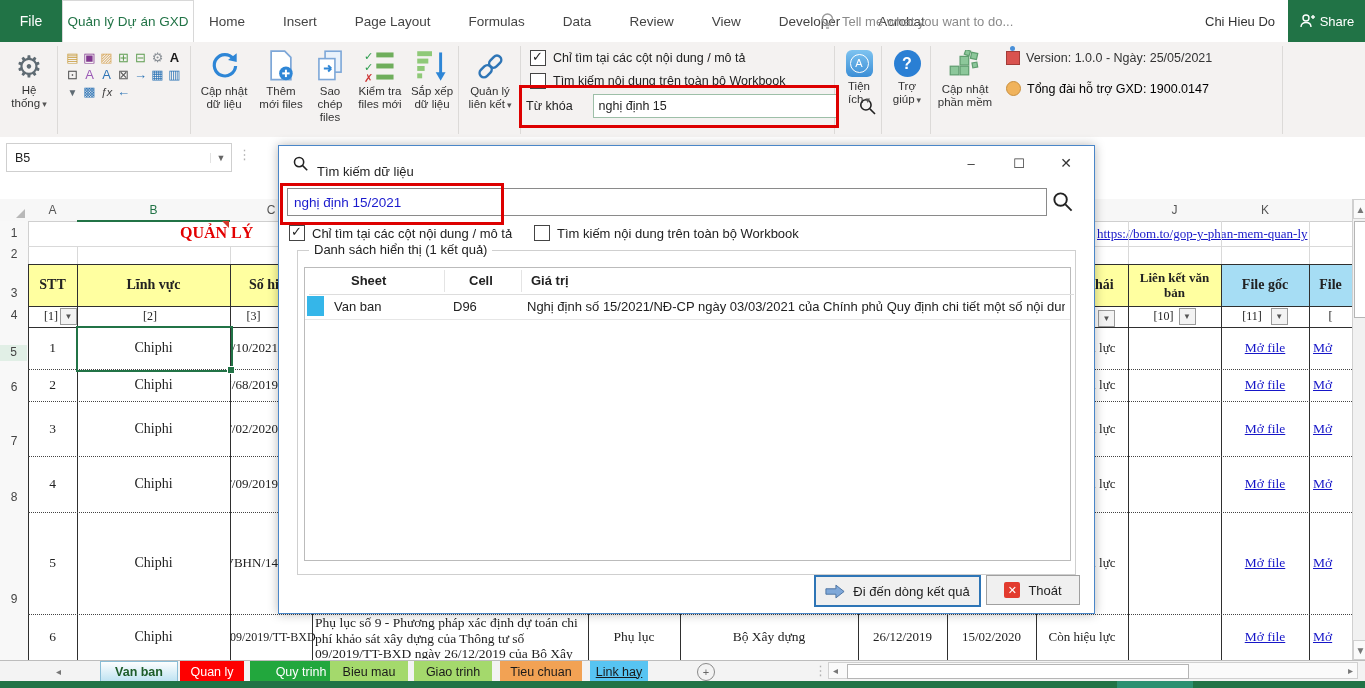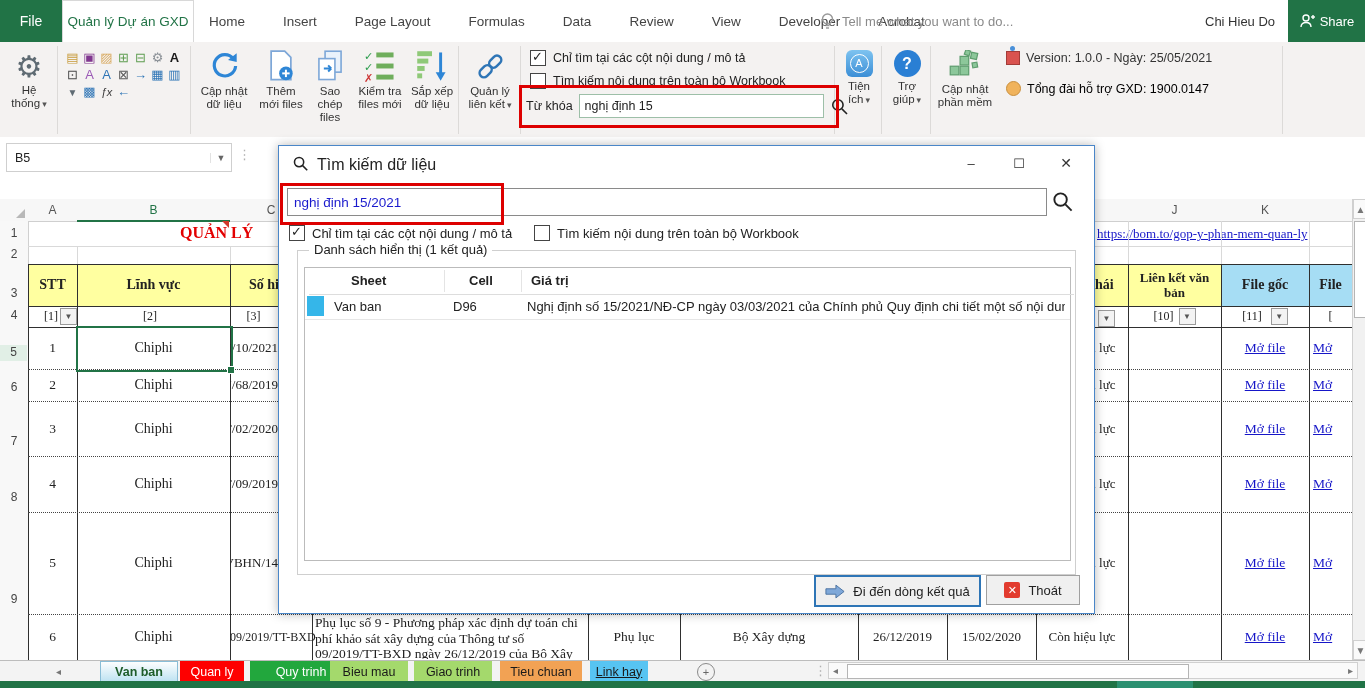--- a/index.html
+++ b/index.html
@@ -184,21 +184,21 @@
     </div>
 
     <div class="abs" style="left:530px;top:8px;display:flex;align-items:center;gap:7px;">
       <span class="cbx checked"></span>
       <span style="font-size:12.5px;">Chỉ tìm tại các cột nội dung / mô tả</span>
     </div>
     <div class="abs" style="left:530px;top:31px;display:flex;align-items:center;gap:7px;">
       <span class="cbx"></span>
       <span style="font-size:12.5px;">Tìm kiếm nội dung trên toàn bộ Workbook</span>
     </div>
-    <div class="abs" style="left:526px;top:50px;height:28px;display:flex;align-items:center;gap:6px;">
+    <div class="abs" style="left:526px;top:50px;height:28px;display:flex;align-items:center;gap:20px;">
       <span style="font-size:12.5px;">Từ khóa</span>
       <span style="width:238px;height:22px;border:1px solid #9dbfa8;background:#fff;display:inline-flex;align-items:center;padding-left:5px;font-size:12.5px;">nghị định 15</span>
       <svg width="19" height="19" viewBox="0 0 24 24">
           <circle cx="10" cy="10" r="6.5" fill="none" stroke="#222" stroke-width="2"></circle>
           <line x1="15" y1="15" x2="21.5" y2="21.5" stroke="#222" stroke-width="2"></line>
         </svg>
     </div>
     <div class="abs grplabel" style="left:524px;top:118px;width:306px;">Tìm kiếm nội dung</div>
     <div class="abs redbox" style="left:519px;top:43px;width:314px;height:37px;"></div>
 
@@ -392,21 +392,21 @@
     <div class="abs scrthumb" style="left:1px;top:22px;width:10px;height:95px;"></div>
     <div class="abs flexc arrowglyph" style="left:0;top:441px;width:13px;height:18px;border:1px solid #d0d0d0;background:#fafafa;">▼</div>
   </div>
 
   <div class="abs" id="dlg">
     <div class="abs tb">
       <svg class="abs" style="left:13px;top:9px;" width="17" height="17" viewBox="0 0 24 24">
           <circle cx="10" cy="10" r="6.5" fill="none" stroke="#222" stroke-width="2.2"></circle>
           <line x1="15" y1="15" x2="21.5" y2="21.5" stroke="#222" stroke-width="2.2"></line>
         </svg>
-      <span class="abs" style="left:38px;top:10px;font-size:16px;">Tìm kiếm dữ liệu</span>
+      <span class="abs" style="left:38px;top:18px;font-size:13px;">Tìm kiếm dữ liệu</span>
       <span class="abs winbtn flexc" style="left:677px;">–</span>
       <span class="abs winbtn flexc" style="left:725px;">☐</span>
       <span class="abs winbtn flexc" style="left:772px;font-size:14px;">✕</span>
     </div>
     <div class="abs srchinput">nghị định 15/2021</div>
     <svg class="abs" style="left:772px;top:44px;" width="23" height="23" viewBox="0 0 24 24">
         <circle cx="10" cy="10" r="6.5" fill="none" stroke="#222" stroke-width="2"></circle>
         <line x1="15" y1="15" x2="21.5" y2="21.5" stroke="#222" stroke-width="2"></line>
       </svg>
     <div class="abs redbox" style="left:1px;top:37px;width:218px;height:36px;"></div>

